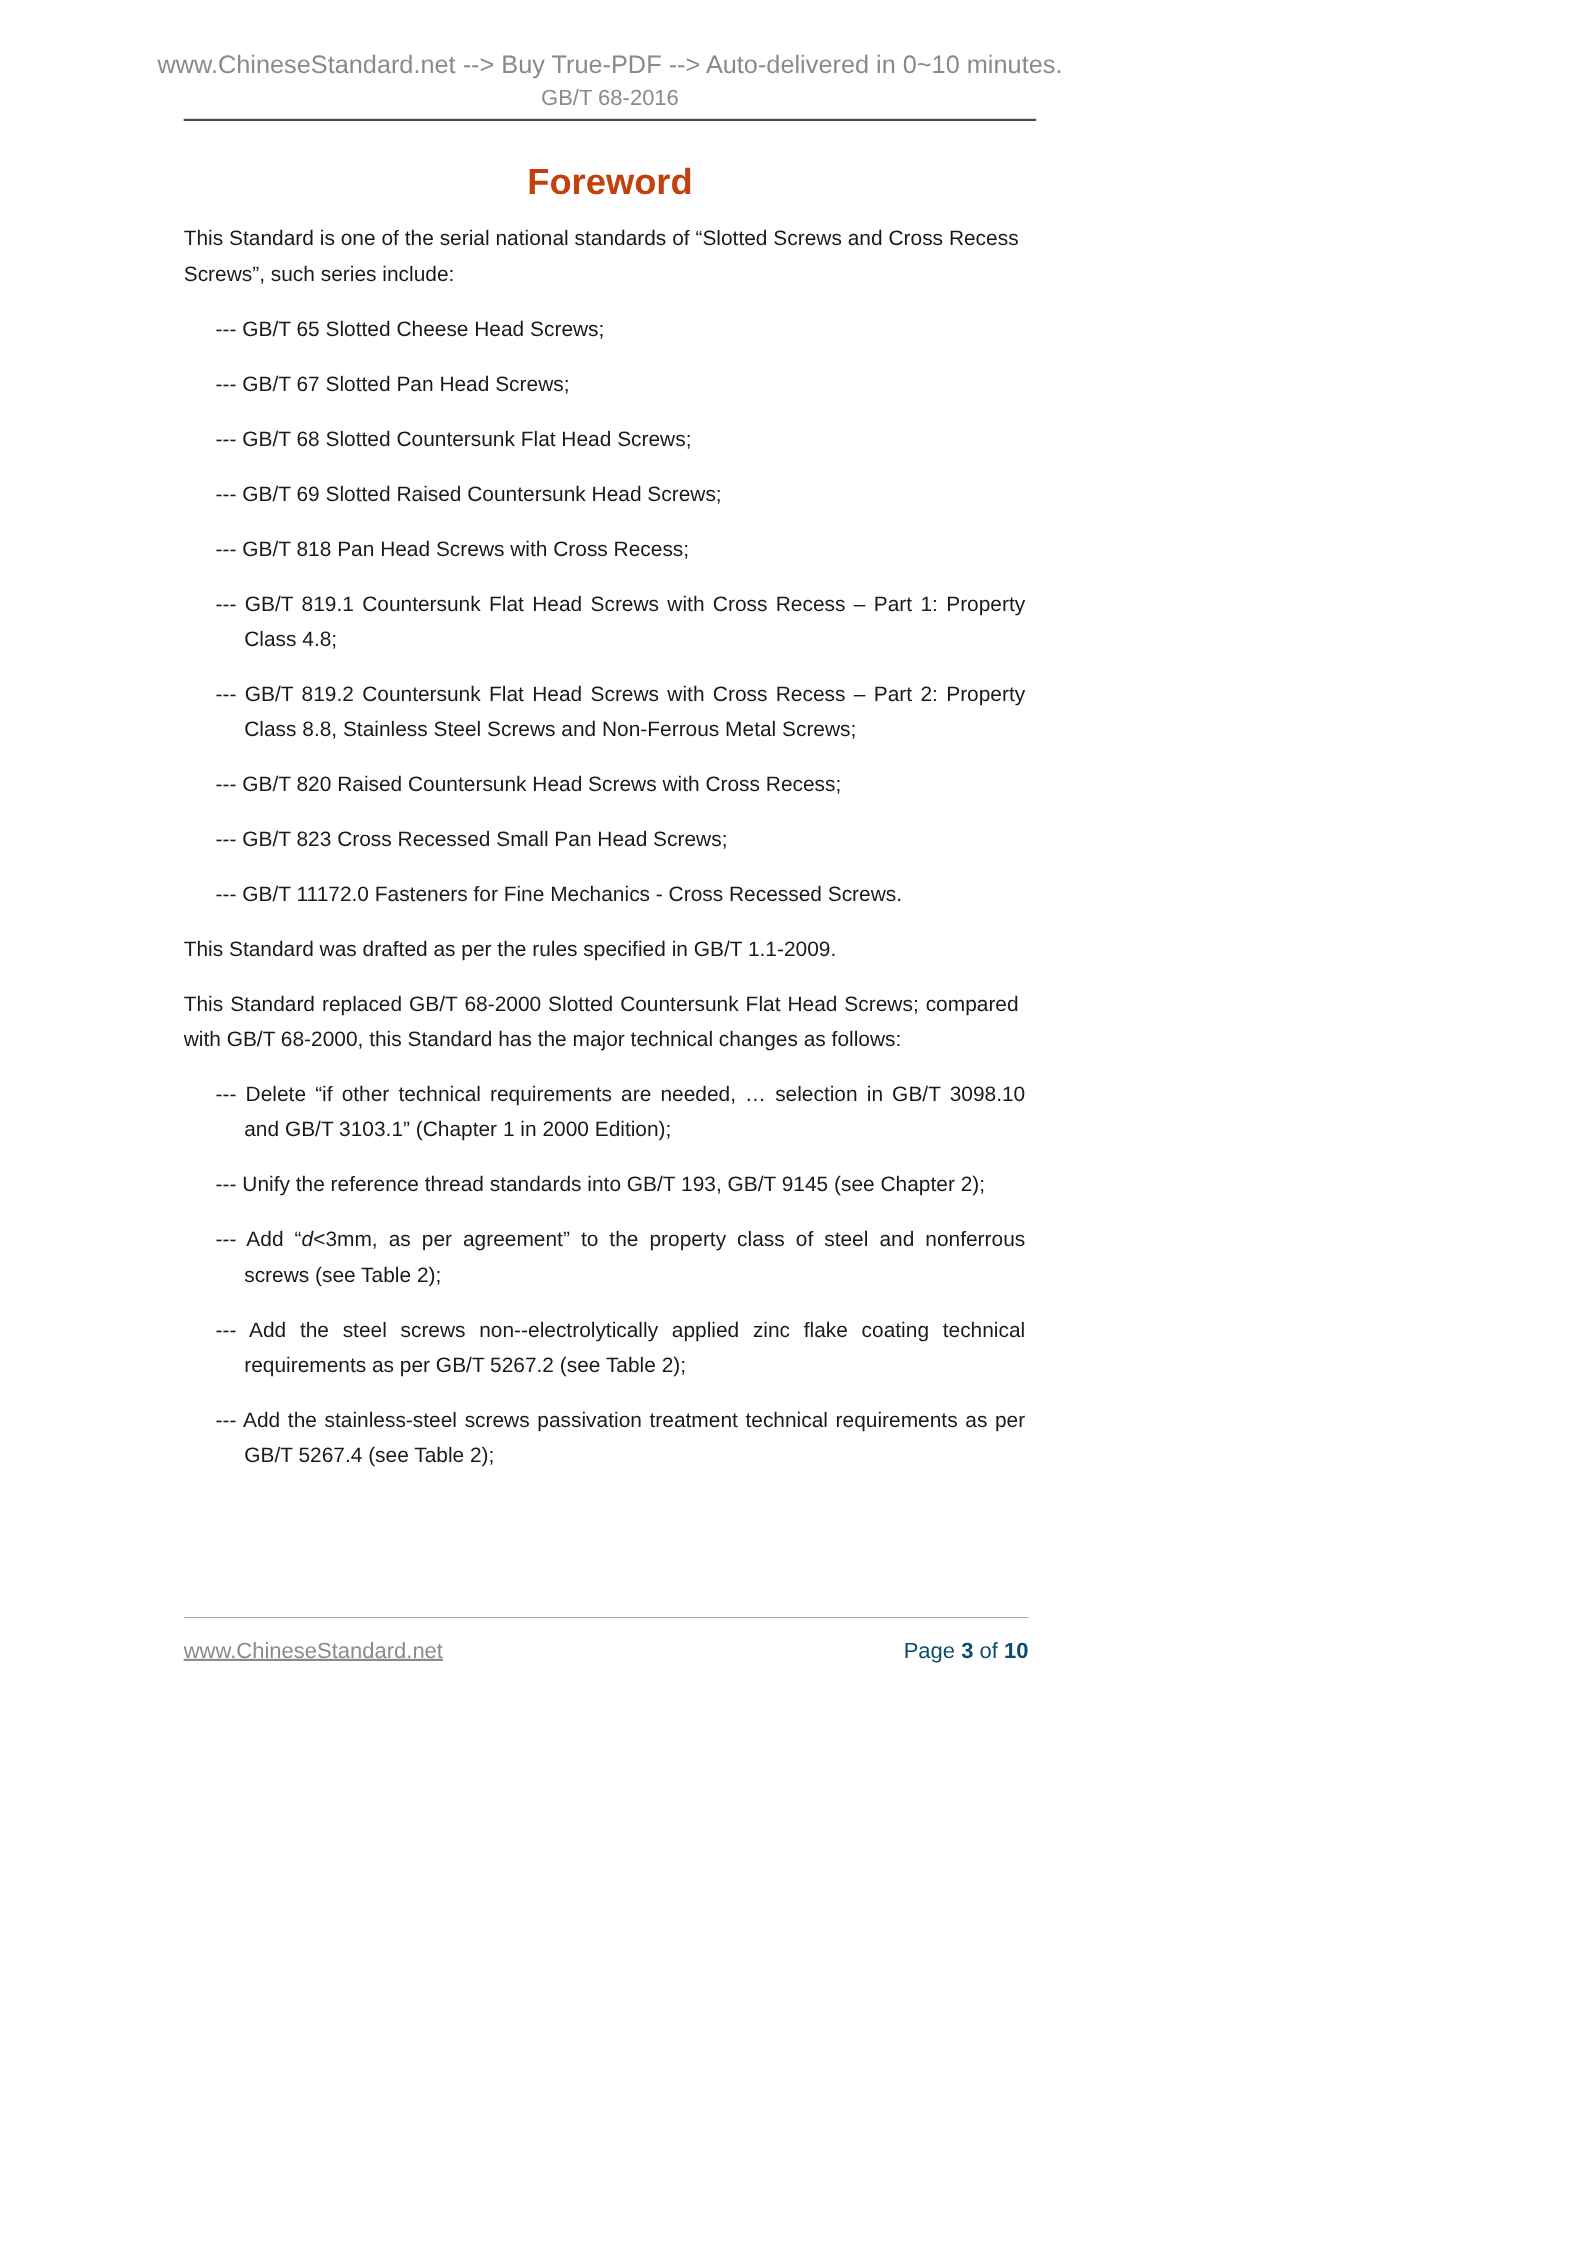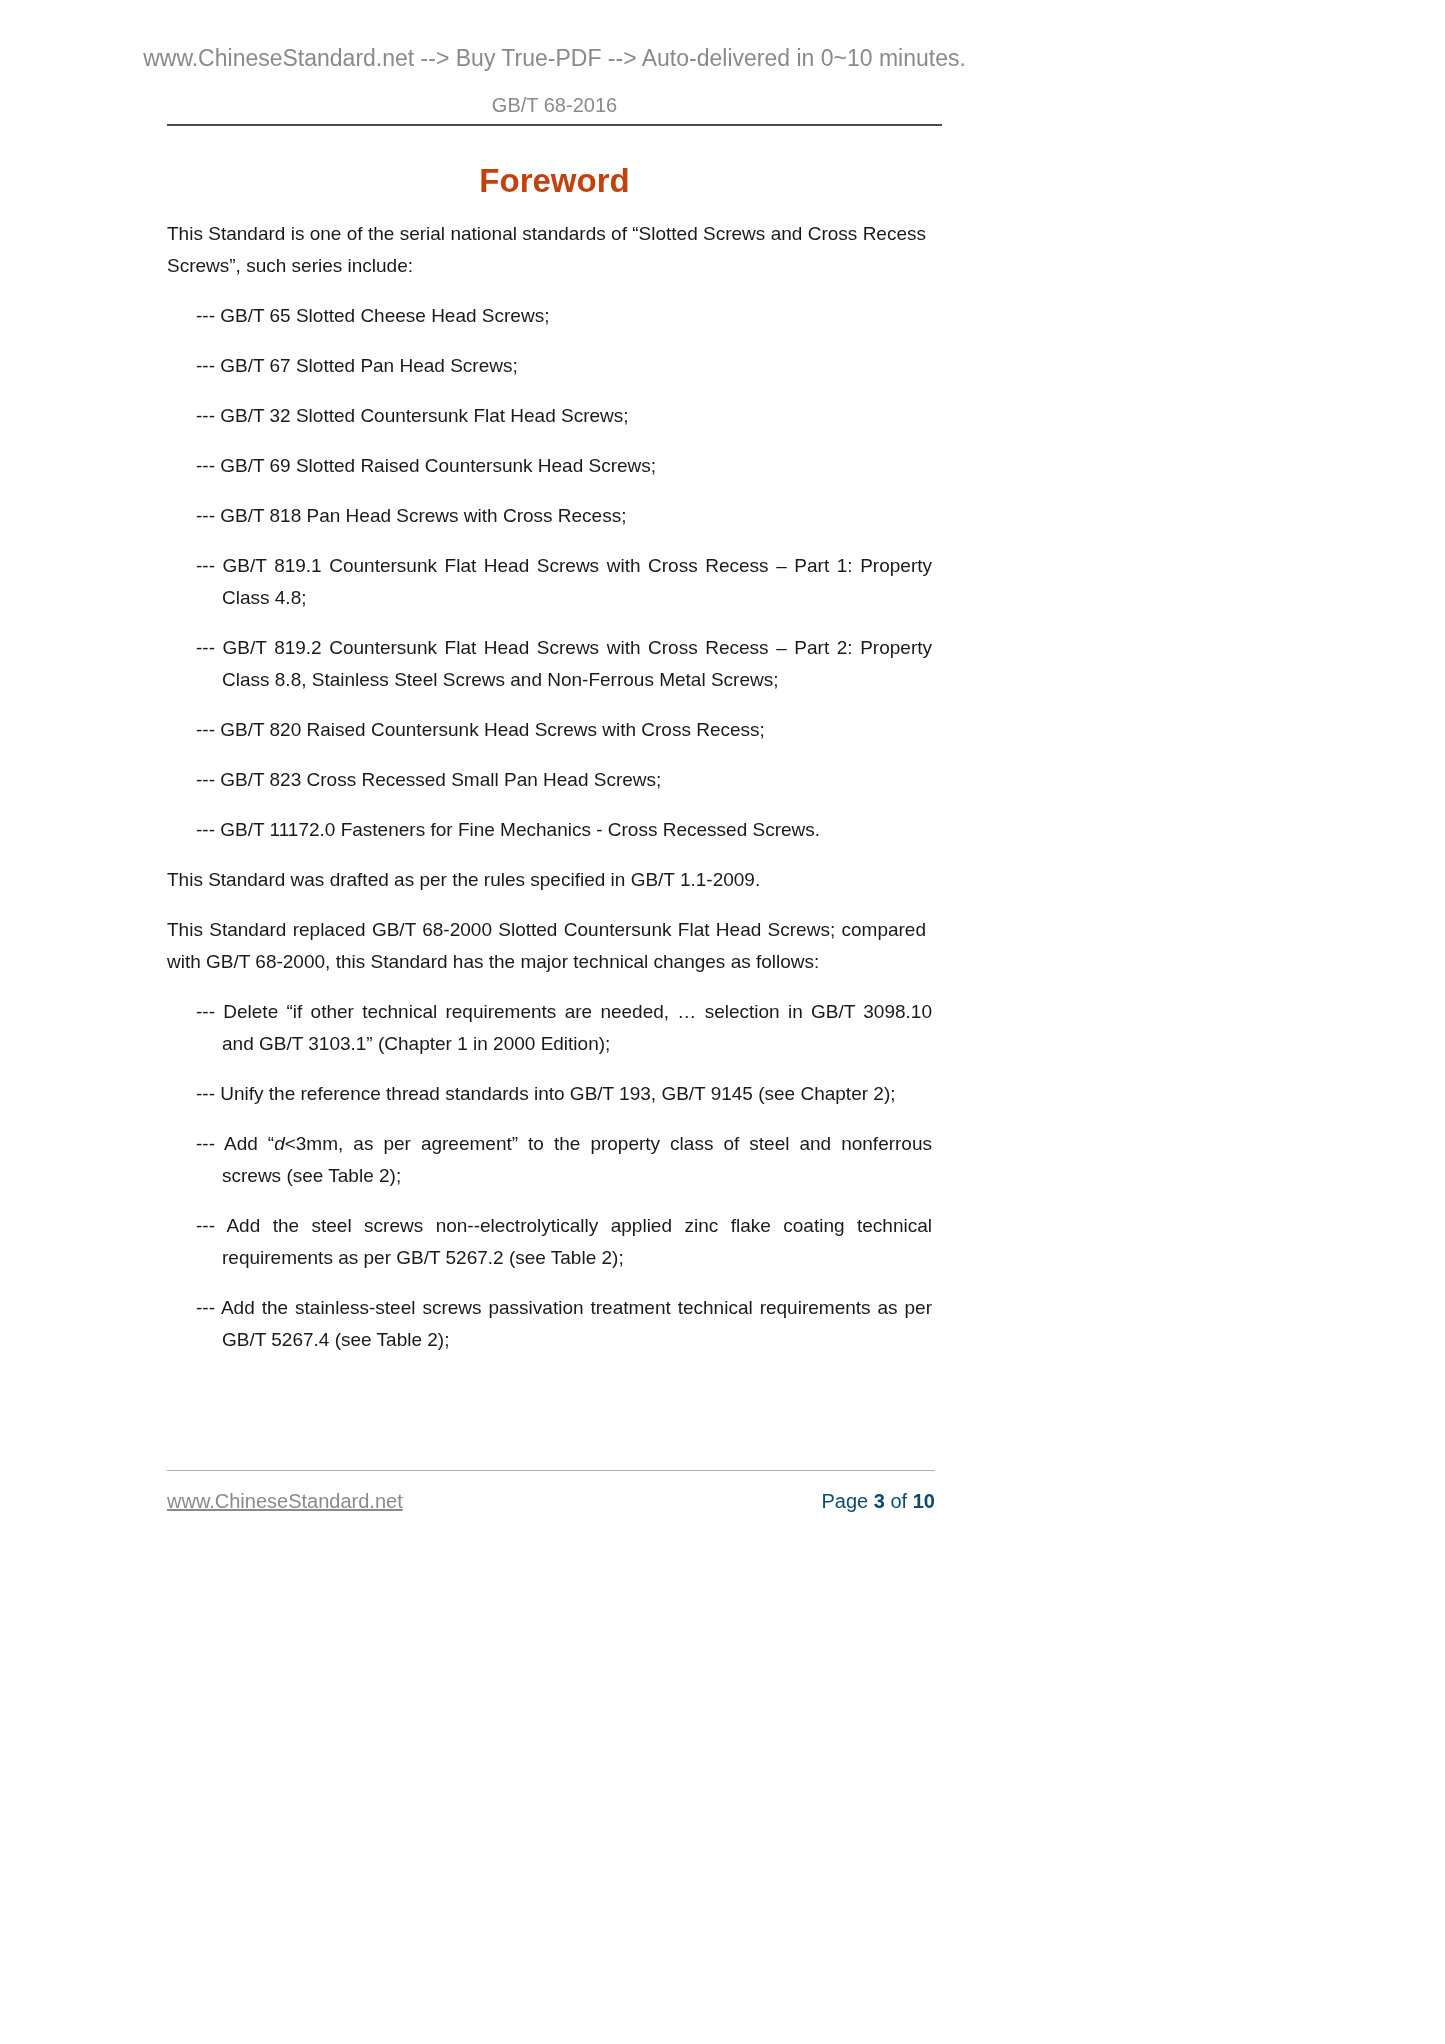--- a/index.html
+++ b/index.html
@@ -25,21 +25,21 @@
   .site-line {
     padding-top: 44px;
     margin: 0 -60px;
     text-align: center;
     font-size: 23px;
     line-height: 28px;
     color: #8a8a8a;
     white-space: nowrap;
   }
   .doc-code {
-    margin-top: 21px;
+    margin-top: 5px;
     text-align: center;
     font-size: 20px;
     line-height: 24px;
     color: #8a8a8a;
   }
   .header-rule {
     margin: 7px 0 0 0;
     border: none;
     border-top: 2px solid #4a4a4a;
     height: 0;
@@ -106,21 +106,21 @@
     <div class="site-line">www.ChineseStandard.net --&gt; Buy True-PDF --&gt; Auto-delivered in 0~10 minutes.</div>
     <div class="doc-code">GB/T 68-2016</div>
     <hr class="header-rule">
 
     <div class="title">Foreword</div>
 
     <p class="para">This Standard is one of the serial national standards of “Slotted Screws and Cross Recess Screws”, such series include:</p>
 
     <p class="item">--- GB/T 65 Slotted Cheese Head Screws;</p>
     <p class="item">--- GB/T 67 Slotted Pan Head Screws;</p>
-    <p class="item">--- GB/T 32 Slotted Countersunk Flat Head Screws;</p>
+    <p class="item">--- GB/T 68 Slotted Countersunk Flat Head Screws;</p>
     <p class="item">--- GB/T 69 Slotted Raised Countersunk Head Screws;</p>
     <p class="item">--- GB/T 818 Pan Head Screws with Cross Recess;</p>
     <p class="item">--- GB/T 819.1 Countersunk Flat Head Screws with Cross Recess – Part 1: Property Class 4.8;</p>
     <p class="item">--- GB/T 819.2 Countersunk Flat Head Screws with Cross Recess – Part 2: Property Class 8.8, Stainless Steel Screws and Non-Ferrous Metal Screws;</p>
     <p class="item">--- GB/T 820 Raised Countersunk Head Screws with Cross Recess;</p>
     <p class="item">--- GB/T 823 Cross Recessed Small Pan Head Screws;</p>
     <p class="item">--- GB/T 11172.0 Fasteners for Fine Mechanics - Cross Recessed Screws.</p>
 
     <p class="para">This Standard was drafted as per the rules specified in GB/T 1.1-2009.</p>
     <p class="para">This Standard replaced GB/T 68-2000 Slotted Countersunk Flat Head Screws; compared with GB/T 68-2000, this Standard has the major technical changes as follows:</p>

